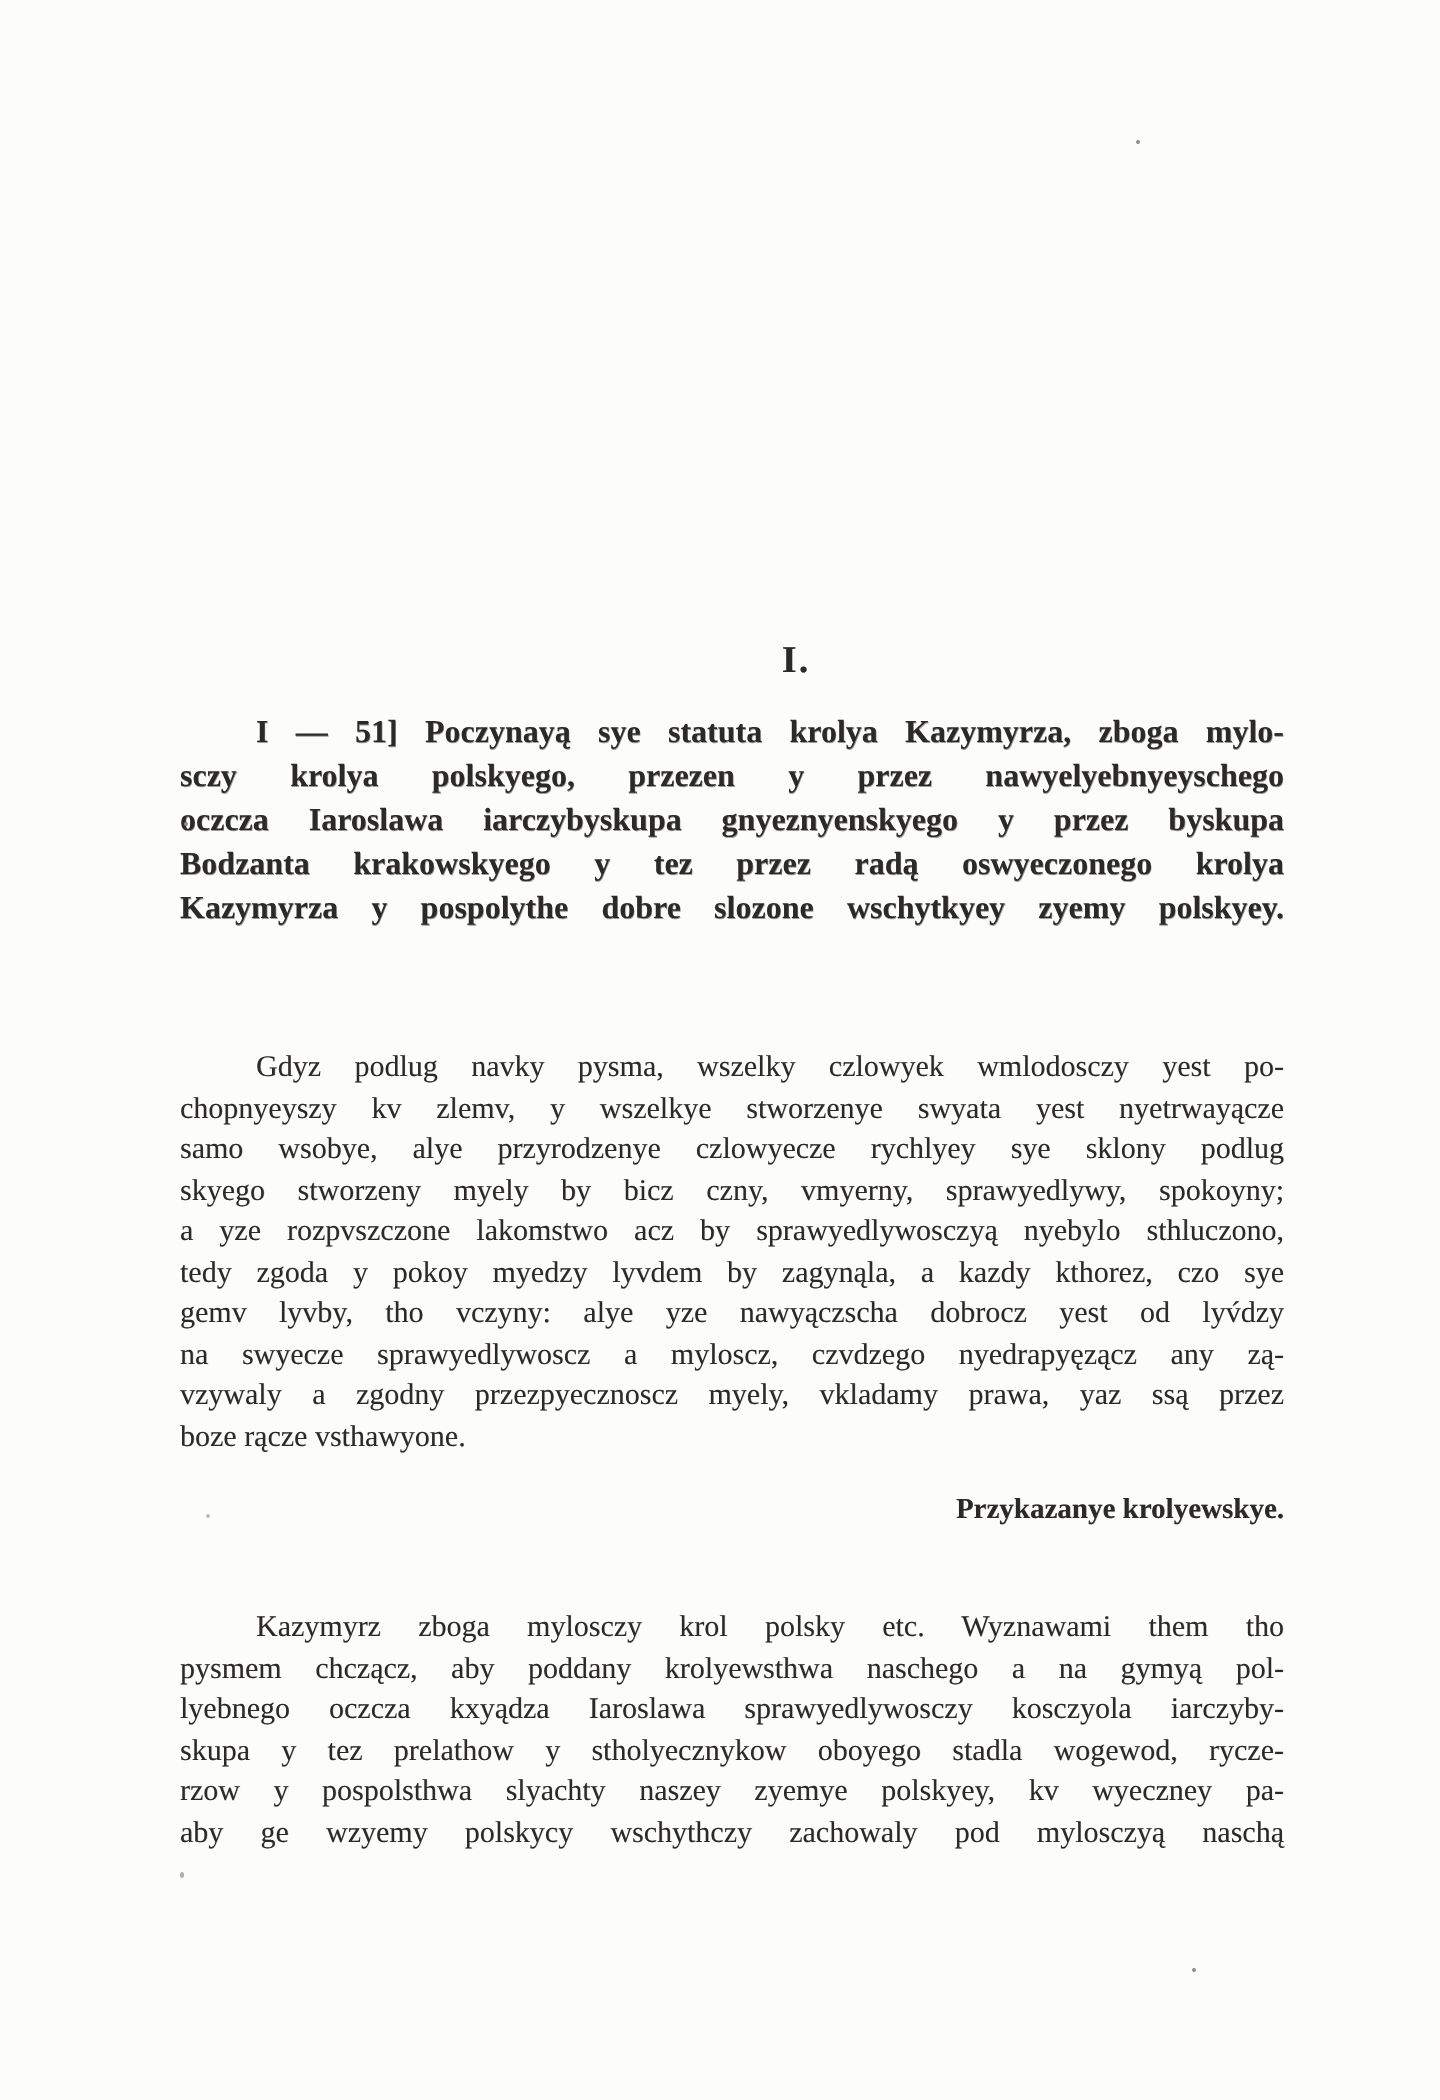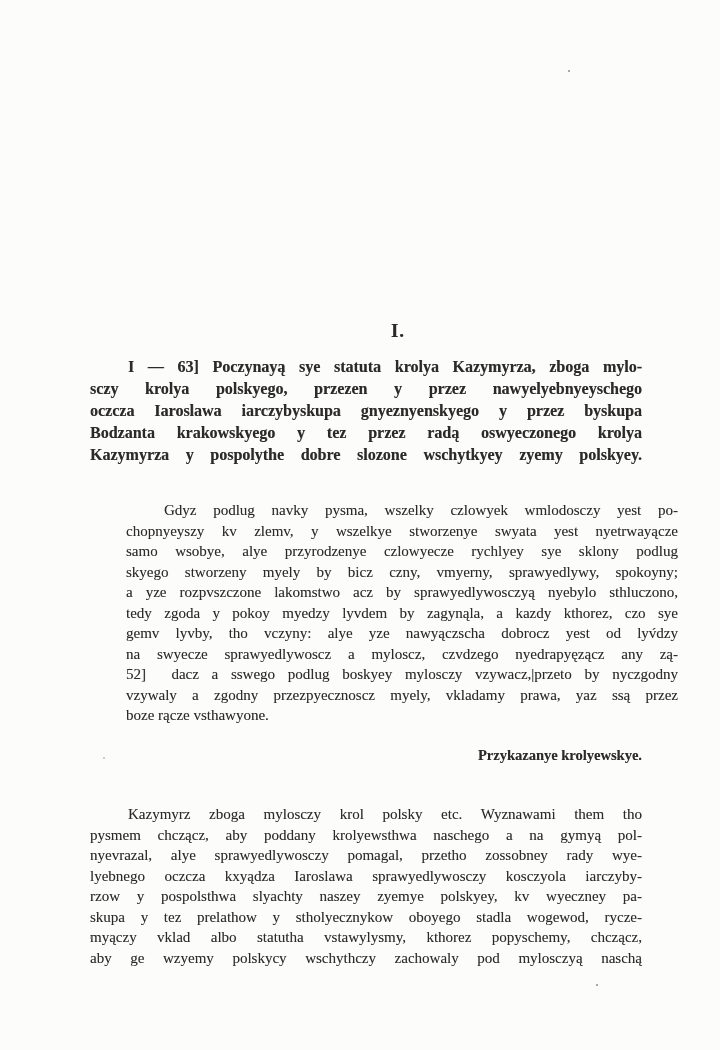--- a/index.html
+++ b/index.html
@@ -36,21 +36,21 @@
     font-weight: bold;
     font-size: 16px;
     line-height: 22px;
     text-shadow: 0.3px 0.3px 0 rgba(40,38,35,0.45);
   }
   .body-par {
     font-size: 15px;
     line-height: 20.5px;
     text-shadow: 0.2px 0.2px 0 rgba(40,38,35,0.3);
   }
-  .body1 { top: 500px; margin-left: 36px; }
+  .body1 { top: 524px; }
   .body2 { top: 804px; }
   .subheading {
     top: 747px;
     text-align: right;
     font-weight: bold;
     font-size: 14.5px;
     text-shadow: 0.2px 0.2px 0 rgba(40,38,35,0.4);
   }
   .line { text-align: justify; text-align-last: justify; }
   .line.indent { text-indent: 38px; }
@@ -62,51 +62,48 @@
   }
 </style>
 </head>
 <body>
 
 <div class="page">
 
   <div class="section-number">I.</div>
 
   <div class="col intro">
-    <div class="line indent">I — 63] Poczynayą sye statuta krolya Kazymyrza, zboga mylo-</div>
+    <div class="line indent">I — 51] Poczynayą sye statuta krolya Kazymyrza, zboga mylo-</div>
     <div class="line">sczy krolya polskyego, przezen y przez nawyelyebnyeyschego</div>
     <div class="line">oczcza Iaroslawa iarczybyskupa gnyeznyenskyego y przez byskupa</div>
     <div class="line">Bodzanta krakowskyego y tez przez radą oswyeczonego krolya</div>
     <div class="line">Kazymyrza y pospolythe dobre slozone wschytkyey zyemy polskyey.</div>
   </div>
 
   <div class="col body-par body1">
     <div class="line indent">Gdyz podlug navky pysma, wszelky czlowyek wmlodosczy yest po-</div>
     <div class="line">chopnyeyszy kv zlemv, y wszelkye stworzenye swyata yest nyetrwayącze</div>
     <div class="line">samo wsobye, alye przyrodzenye czlowyecze rychlyey sye sklony podlug</div>
     <div class="line">skyego stworzeny myely by bicz czny, vmyerny, sprawyedlywy, spokoyny;</div>
     <div class="line">a yze rozpvszczone lakomstwo acz by sprawyedlywosczyą nyebylo sthluczono,</div>
     <div class="line">tedy zgoda y pokoy myedzy lyvdem by zagynąla, a kazdy kthorez, czo sye</div>
     <div class="line">gemv lyvby, tho vczyny: alye yze nawyączscha dobrocz yest od lyv́dzy</div>
     <div class="line">na swyecze sprawyedlywoscz a myloscz, czvdzego nyedrapyęzącz any zą-</div>
-    <div class="line">52]&nbsp; dacz a sswego podlug boskyey mylosczy vzywacz,|przeto by nyczgodny</div>
     <div class="line">vzywaly a zgodny przezpyecznoscz myely, vkladamy prawa, yaz ssą przez</div>
     <div class="line left">boze rącze vsthawyone.</div>
   </div>
 
   <div class="col subheading">Przykazanye krolyewskye.</div>
 
   <div class="col body-par body2">
     <div class="line indent">Kazymyrz zboga mylosczy krol polsky etc. Wyznawami them tho</div>
     <div class="line">pysmem chczącz, aby poddany krolyewsthwa naschego a na gymyą pol-</div>
-    <div class="line">nyevrazal, alye sprawyedlywosczy pomagal, przetho zossobney rady wye-</div>
     <div class="line">lyebnego oczcza kxyądza Iaroslawa sprawyedlywosczy kosczyola iarczyby-</div>
+    <div class="line">skupa y tez prelathow y stholyecznykow oboyego stadla wogewod, rycze-</div>
     <div class="line">rzow y pospolsthwa slyachty naszey zyemye polskyey, kv wyeczney pa-</div>
-    <div class="line">skupa y tez prelathow y stholyecznykow oboyego stadla wogewod, rycze-</div>
-    <div class="line">myączy vklad albo statutha vstawylysmy, kthorez popyschemy, chczącz,</div>
     <div class="line">aby ge wzyemy polskycy wschythczy zachowaly pod mylosczyą naschą</div>
   </div>
 
   <div class="speck" style="left:568px; top:70px; width:2px; height:2px;"></div>
   <div class="speck" style="left:92px; top:411px; width:2px; height:2px;"></div>
   <div class="speck" style="left:103px; top:757px; width:2px; height:2px; opacity:0.6;"></div>
   <div class="speck" style="left:90px; top:936px; width:2px; height:3px; opacity:0.7;"></div>
   <div class="speck" style="left:596px; top:984px; width:2px; height:2px;"></div>
 
 </div>

